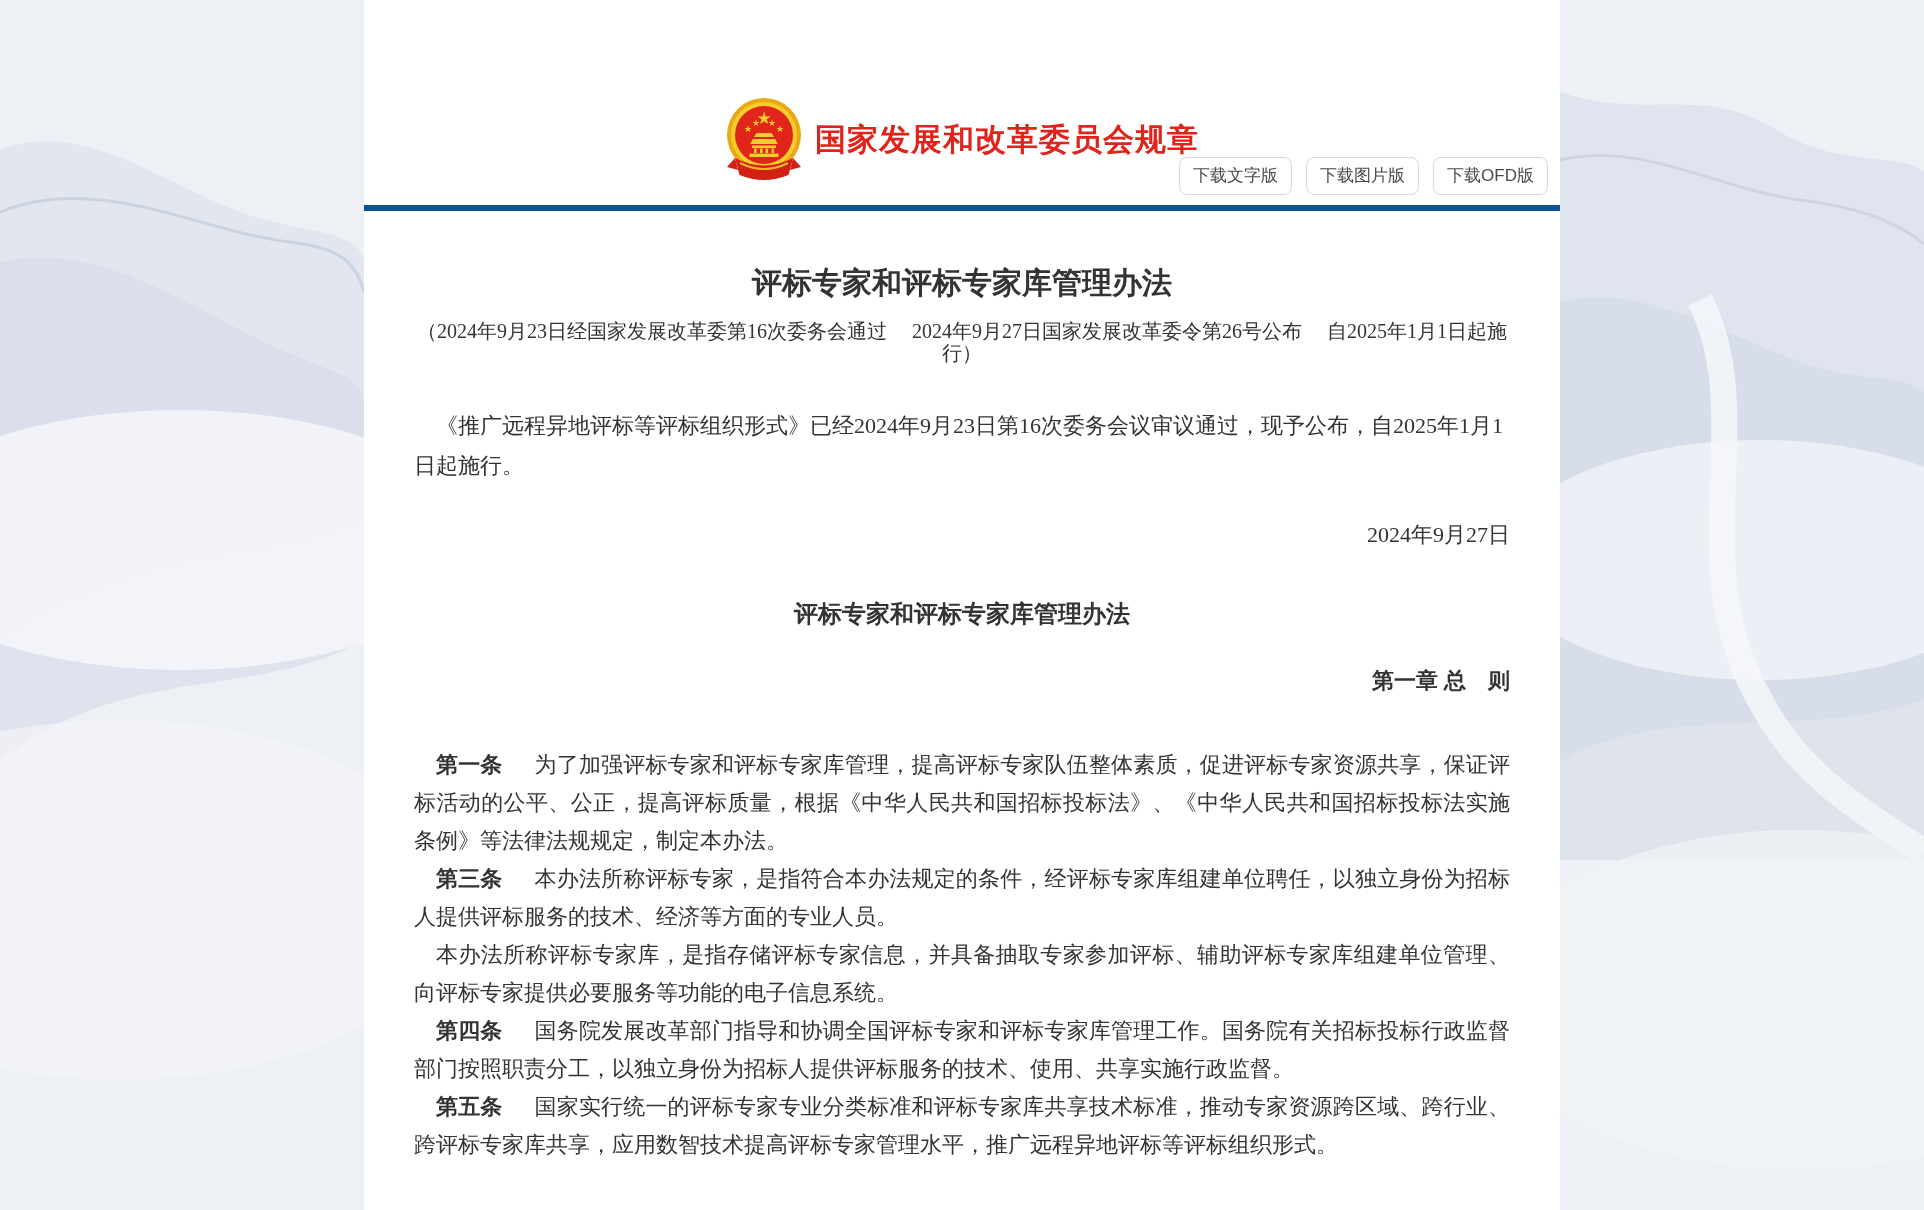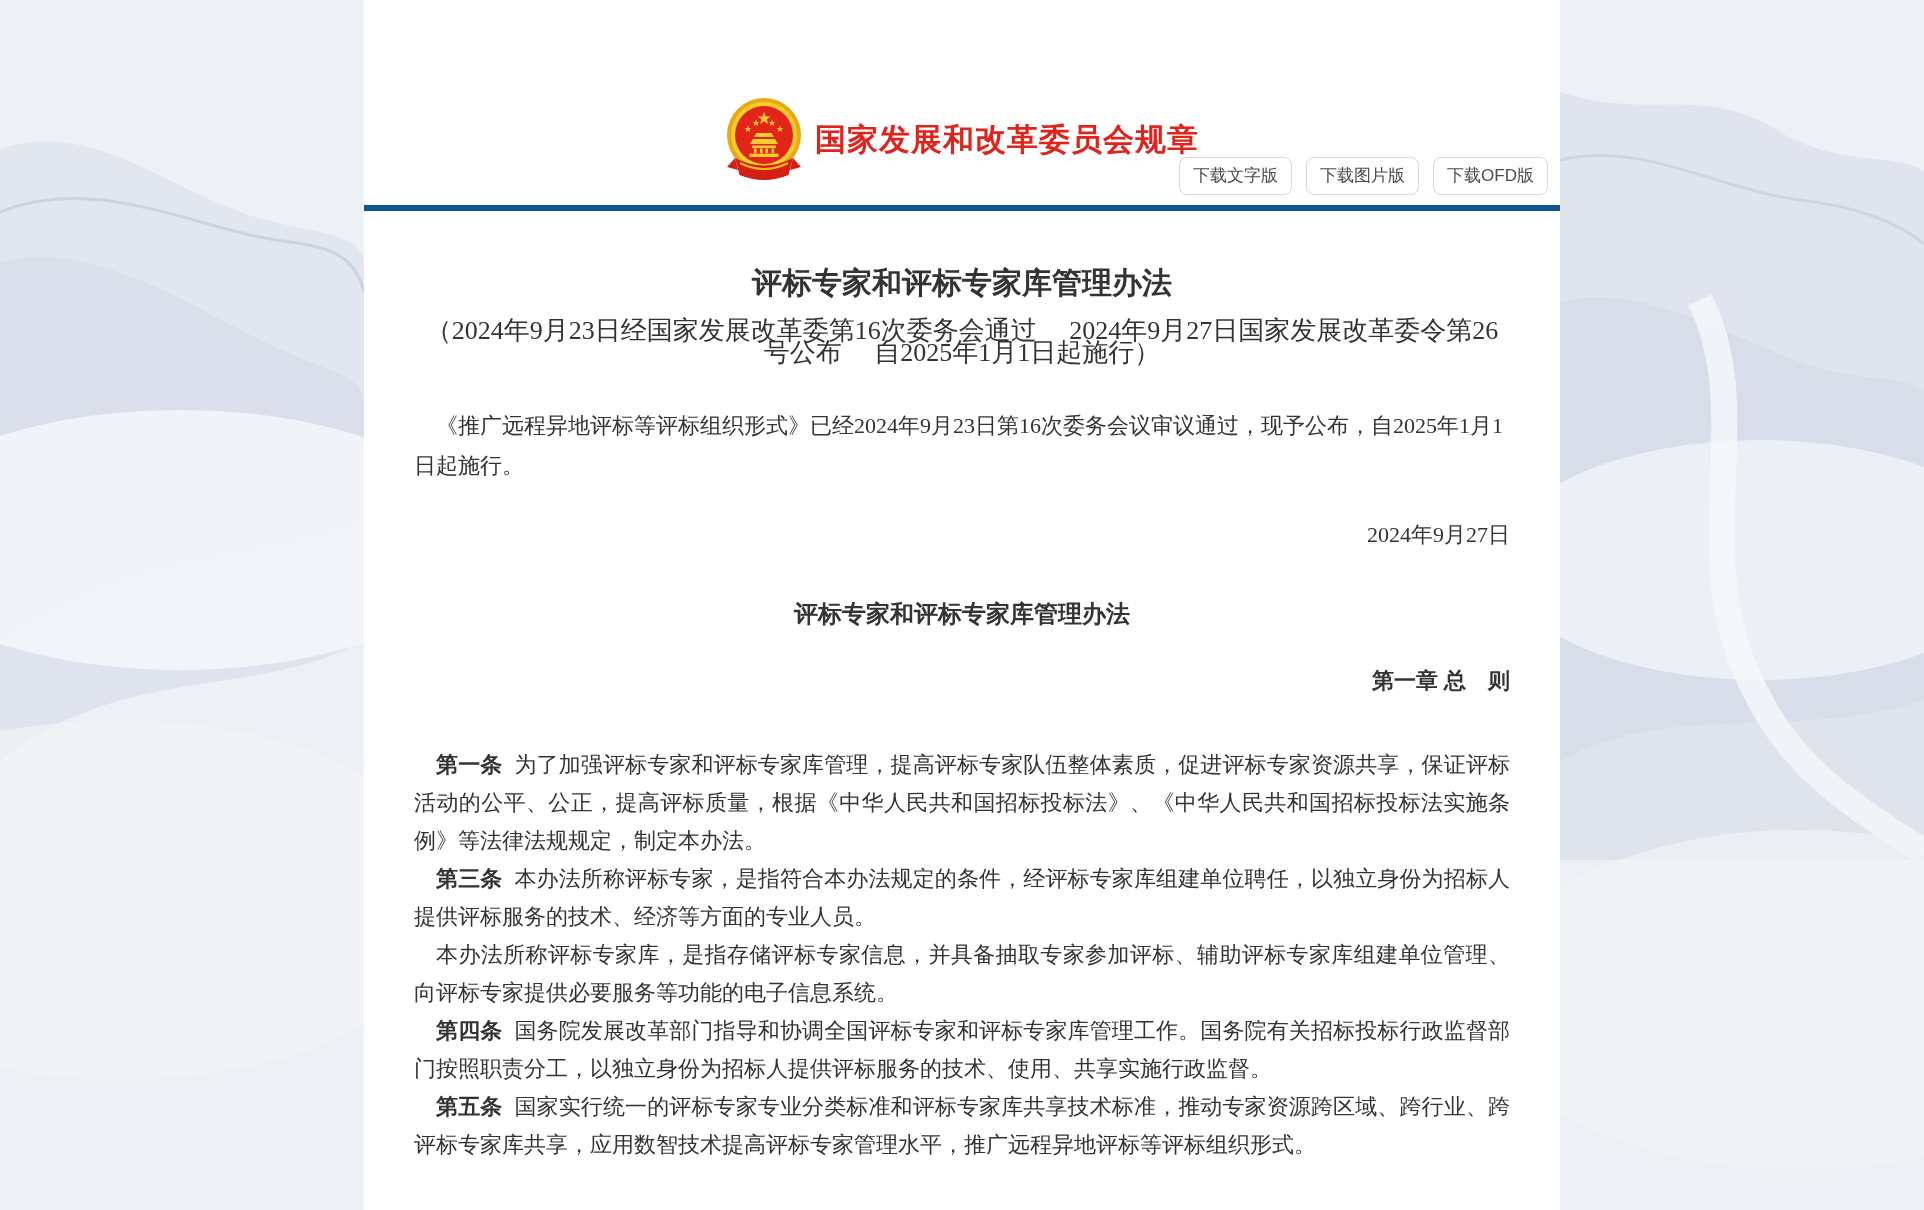--- a/index.html
+++ b/index.html
@@ -28,36 +28,36 @@
     font-size:17px;color:#4a4a4a;background:#ffffff;
     border:1px solid #d8d8d8;height:38px;line-height:36px;padding:0 13px;
     cursor:pointer;border-radius:8px;box-sizing:border-box;
   }
   .divider{height:6px;background:#0f5391;}
   .doc{padding:57px 50px 0;color:#333333;}
   .doc-title{
     margin:0;text-align:center;font-size:30px;font-weight:bold;
     font-family:"Liberation Serif","DejaVu Serif",serif;line-height:30px;color:#333;
   }
-  .meta{margin-top:22px;text-align:center;font-size:26px;line-height:22px;color:#333;}
+  .meta{margin-top:22px;text-align:center;font-size:20px;line-height:22px;color:#333;}
   .intro{margin:42px 0 0;font-size:22px;line-height:40px;text-indent:22px;}
   .pub-date{margin-top:36px;text-align:right;font-size:22px;line-height:26px;}
   .body-title{
     margin:54px 0 0;text-align:center;font-size:24px;line-height:24px;
     font-family:"Liberation Sans","DejaVu Sans",sans-serif;font-weight:bold;color:#333;
   }
   .chapter-title{
     margin:44px 0 0;text-align:right;font-size:22px;line-height:22px;
     font-family:"Liberation Sans","DejaVu Sans",sans-serif;font-weight:bold;color:#333;
   }
   .articles{margin-top:54px;}
   .article{margin:0;font-size:22px;line-height:38px;text-indent:22px;text-align:justify;}
   .art-label{
     font-family:"Liberation Sans","DejaVu Sans",sans-serif;
-    font-weight:bold;margin-right:12px;
+    font-weight:bold;margin-right:32px;
   }
   .art-label:empty{display:none;margin:0;}
 </style>
 </head>
 <body>
 
 <svg class="bg-art" width="1924" height="1210" viewBox="0 0 1924 1210">
   <path d="M0,150 C80,118 160,182 240,212 C300,234 360,228 364,262 L364,520 C280,562 150,540 0,640 Z" fill="#dfe4ed" opacity="0.85"></path>
   <path d="M0,262 C90,240 180,300 260,340 C330,374 360,372 364,402 L364,640 C260,700 120,662 0,762 Z" fill="#d5dbe7" opacity="0.6"></path>
   <path d="M0,212 C100,172 200,232 290,242 C340,248 356,262 364,292" stroke="#c6cedc" stroke-width="3" fill="none" opacity="0.8"></path>

